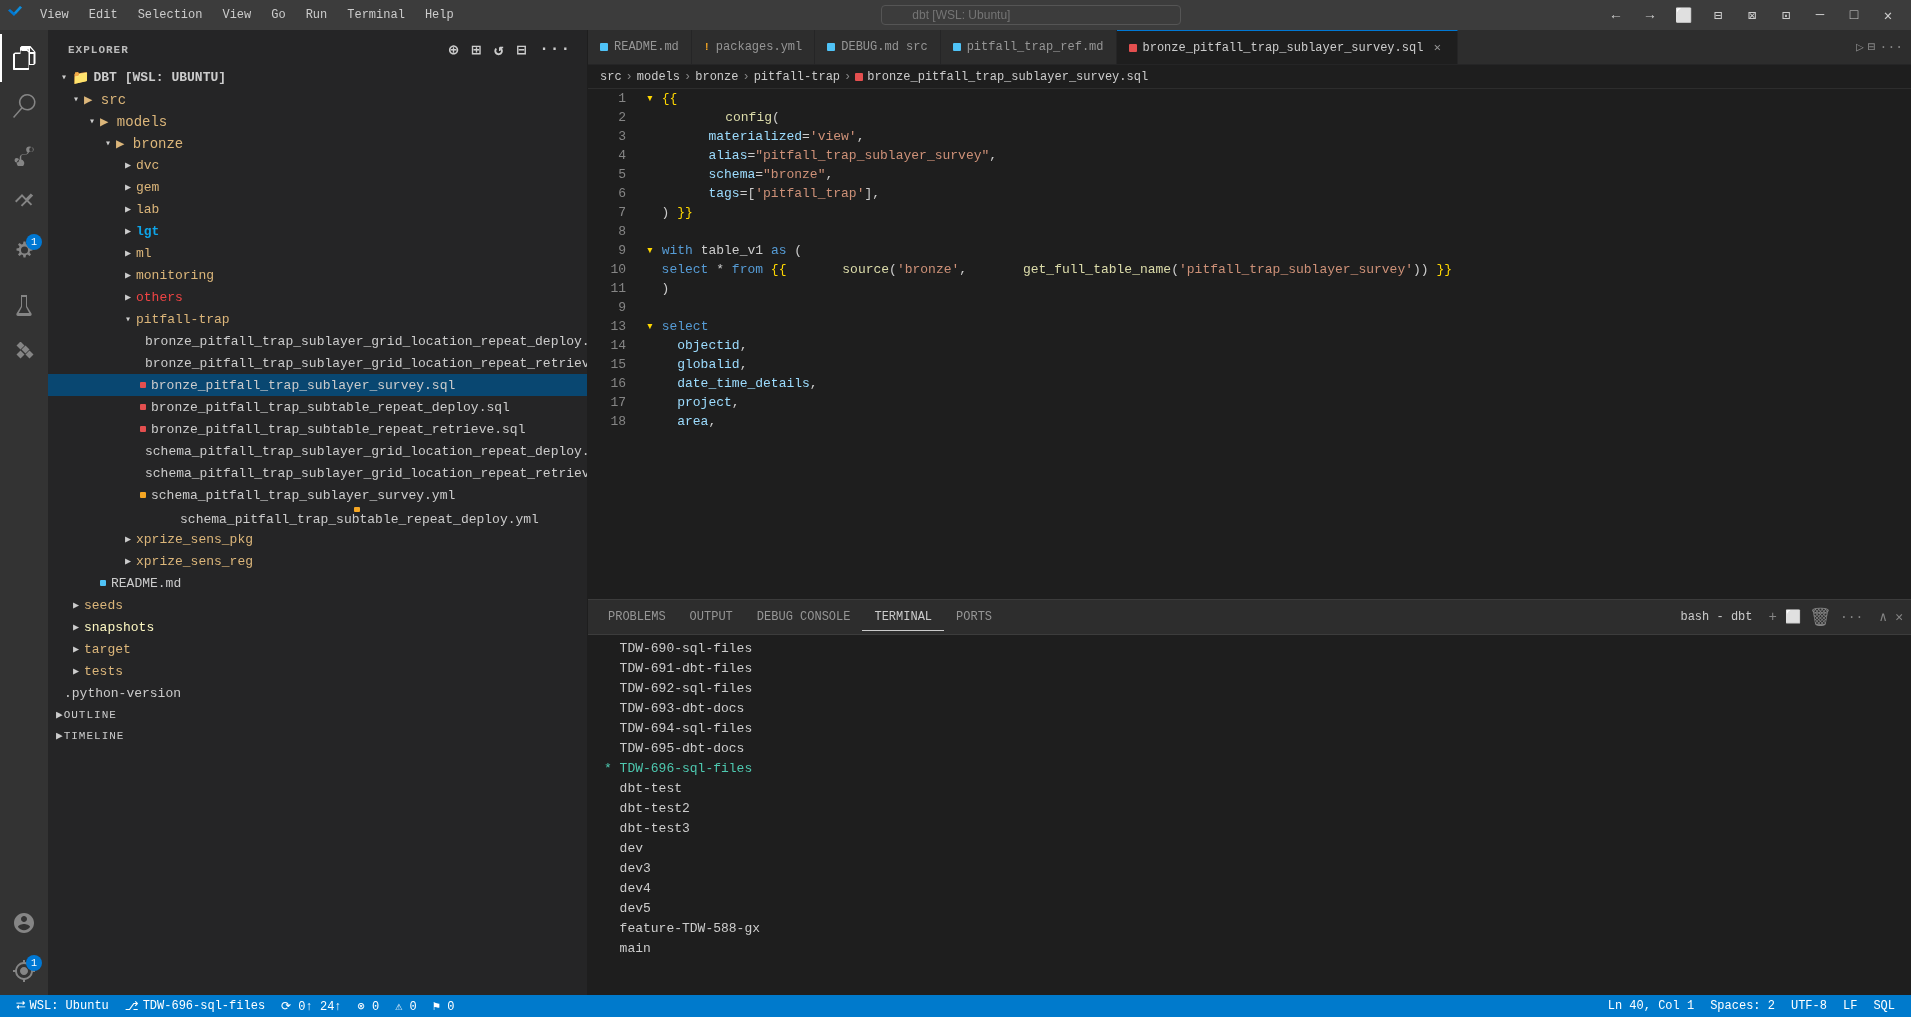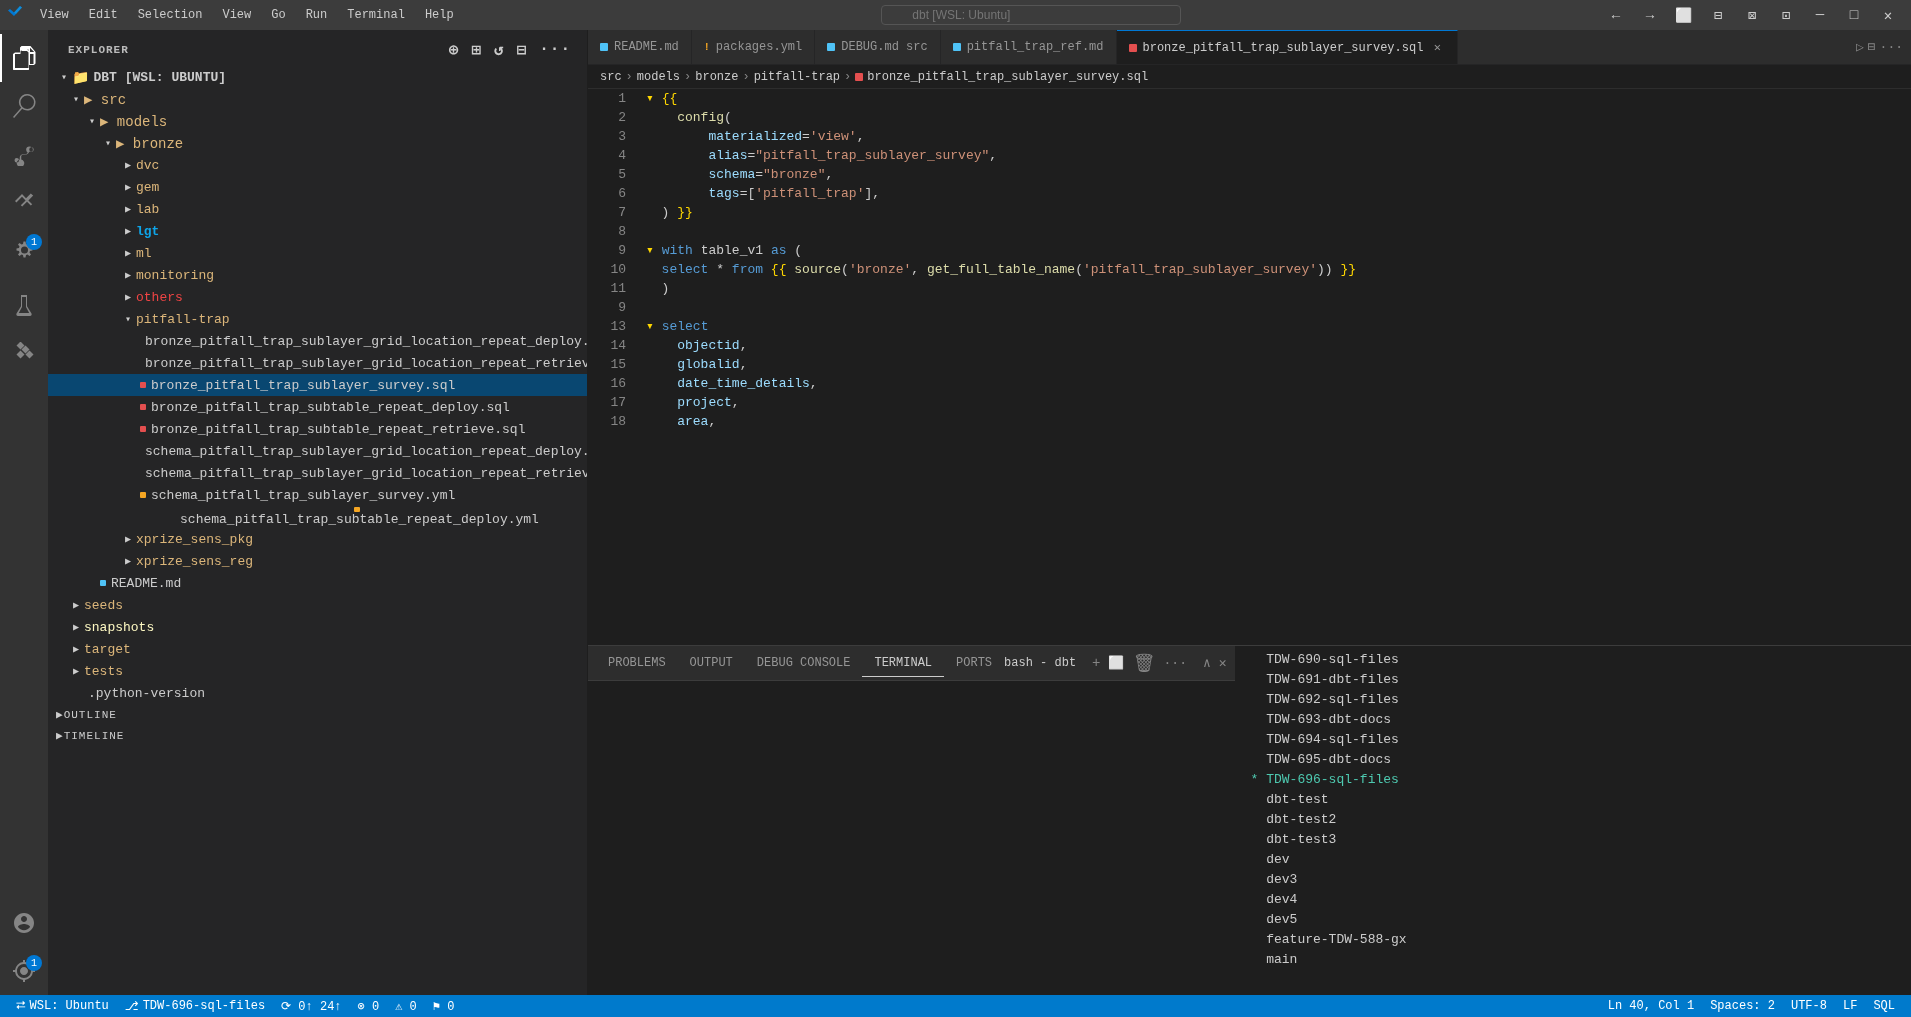--- a/index.html
+++ b/index.html
@@ -230,33 +230,33 @@
       flex: 1;
       overflow: auto;
       padding: 0 8px;
       font-size: 13px;
       line-height: 19px;
     }
     .code-line { height: 19px; display: flex; align-items: center; white-space: pre; }
 
     
     .kw { color: #569cd6; }
-    .fn { color: #dcdcaa; }
+    .fn { color: #dcdcaa; margin-left: 48px; }
     .str { color: #ce9178; }
     .op { color: #cccccc; }
     .col { color: #9cdcfe; }
     .bracket { color: #ffd700; }
 
     
     .panel {
-      height: 350px;
+      height: 396px;
       background: #1e1e1e;
       border-top: 1px solid #3c3c3c;
       display: flex;
-      flex-direction: row;
+      flex-direction: column;
       flex-shrink: 0;
     }
     .panel-tabs {
       display: flex;
       align-items: center;
       background: #2d2d2d;
       height: 35px;
       border-bottom: 1px solid #3c3c3c;
       padding: 0 8px;
       gap: 0;
@@ -559,21 +559,21 @@
       <div class="tree-item" style="padding-left: 20px;">
         <span class="tree-arrow">▶</span>
         <span style="color:#dcb67a;"> target</span>
       </div>
 
       <div class="tree-item" style="padding-left: 20px;">
         <span class="tree-arrow">▶</span>
         <span style="color:#dcb67a;"> tests</span>
       </div>
 
-      <div class="tree-item" style="padding-left: 24px;">
+      <div class="tree-item" style="">
         <span class="tree-arrow"> </span>
         <span class="tree-label">.python-version</span>
       </div>
 
       <div class="outline-header">
         <span>▶ </span>
         <span>OUTLINE</span>
       </div>
 
       <div class="timeline-header">

